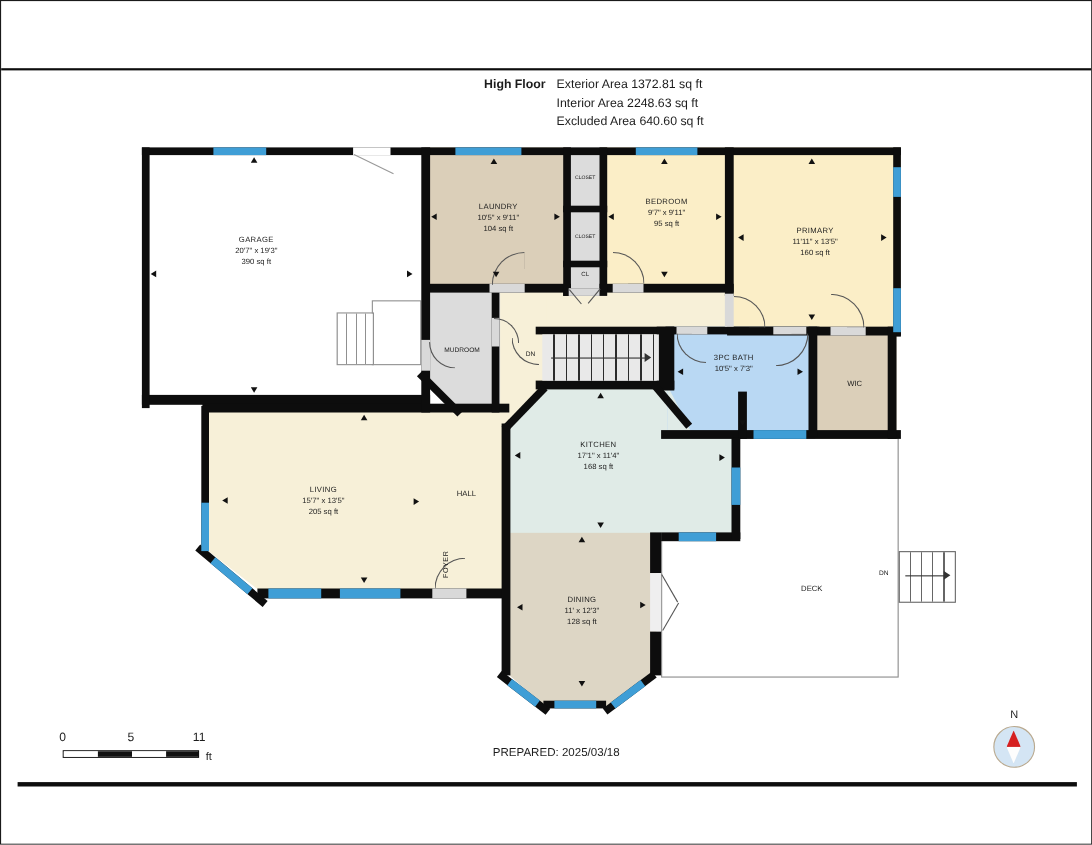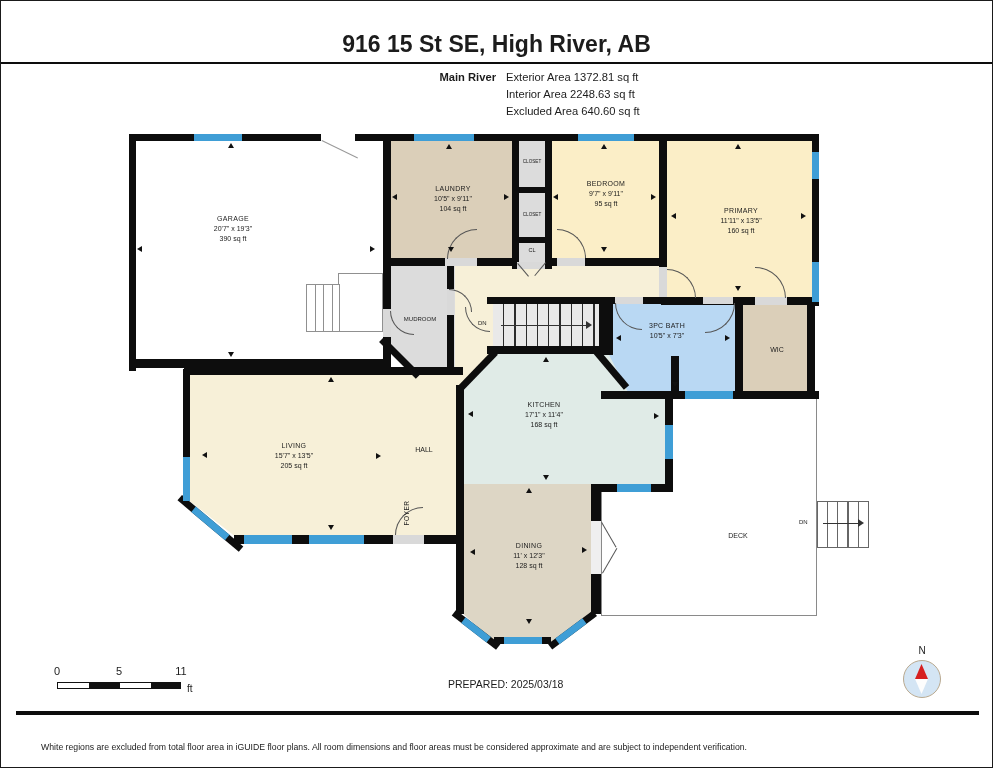--- a/index.html
+++ b/index.html
@@ -23,23 +23,22 @@
   .mkd{border-left:3.5px solid transparent;border-right:3.5px solid transparent;border-top:5.5px solid #111;}
   .mkl{border-top:3.5px solid transparent;border-bottom:3.5px solid transparent;border-right:5.5px solid #111;}
   .mkr{border-top:3.5px solid transparent;border-bottom:3.5px solid transparent;border-left:5.5px solid #111;}
   .seg{position:absolute;top:0;height:100%;}
 </style>
 </head>
 <body>
 
 <div id="canvas">
 
-  <div class="t" style="left:0;right:0;top:30px;text-align:center;font-size:23px;font-weight:bold;">916 15 St SE, High River, AB</div>
   <div class="w" style="left:0;top:61px;width:993px;height:2px;"></div>
-  <div class="t" style="left:380px;top:70px;width:115px;text-align:right;font-size:11.2px;font-weight:bold;">Main River</div>
+  <div class="t" style="left:380px;top:70px;width:115px;text-align:right;font-size:11.2px;font-weight:bold;">High Floor</div>
   <div class="t" style="left:505px;top:70px;font-size:11.2px;">Exterior Area 1372.81 sq ft</div>
   <div class="t" style="left:505px;top:87px;font-size:11.2px;">Interior Area 2248.63 sq ft</div>
   <div class="t" style="left:505px;top:104px;font-size:11.2px;">Excluded Area 640.60 sq ft</div>
 
   <div class="room" style="left:600px;top:397px;width:216px;height:218px;background:#fff;border:1.5px solid #8a8a8a;box-sizing:border-box;"></div>
   <div class="room" style="left:816px;top:500px;width:52px;height:47px;border:1.3px solid #666;box-sizing:border-box;background:repeating-linear-gradient(90deg,#ffffff 0 9px,#666 9px 10.2px);"></div>
   <div class="line" style="left:822px;top:522px;width:36px;background:#333;"></div>
   <div class="mk" style="left:857px;top:518px;border-top:4px solid transparent;border-bottom:4px solid transparent;border-left:6px solid #333;"></div>
 
   <div class="room" style="left:448px;top:258px;width:220px;height:45px;background:#f7f0d8;"></div>
@@ -250,15 +249,14 @@
 
   <div class="t" style="left:447px;top:677px;font-size:10.5px;">PREPARED: 2025/03/18</div>
 
   <div class="t" style="left:921px;top:644px;font-size:10px;transform:translateX(-50%);">N</div>
   <div style="position:absolute;left:902px;top:659px;width:38px;height:38px;border-radius:50%;background:#d4e5f4;border:1.5px solid #b9a98f;box-sizing:border-box;">
     <div style="position:absolute;left:11px;top:3px;width:13px;height:15px;background:#d62020;clip-path:polygon(50% 0,100% 100%,0 100%);"></div>
     <div style="position:absolute;left:11px;top:18px;width:13px;height:15px;background:#fdfdfd;clip-path:polygon(0 0,100% 0,50% 100%);filter:drop-shadow(0 0 .6px #888);"></div>
   </div>
 
   <div class="w" style="left:15px;top:710px;width:963px;height:3.5px;"></div>
-  <div class="t" style="left:40px;top:741px;font-size:8.7px;color:#222;">White regions are excluded from total floor area in iGUIDE floor plans. All room dimensions and floor areas must be considered approximate and are subject to independent verification.</div>
 
 </div>
 
 </body></html>

